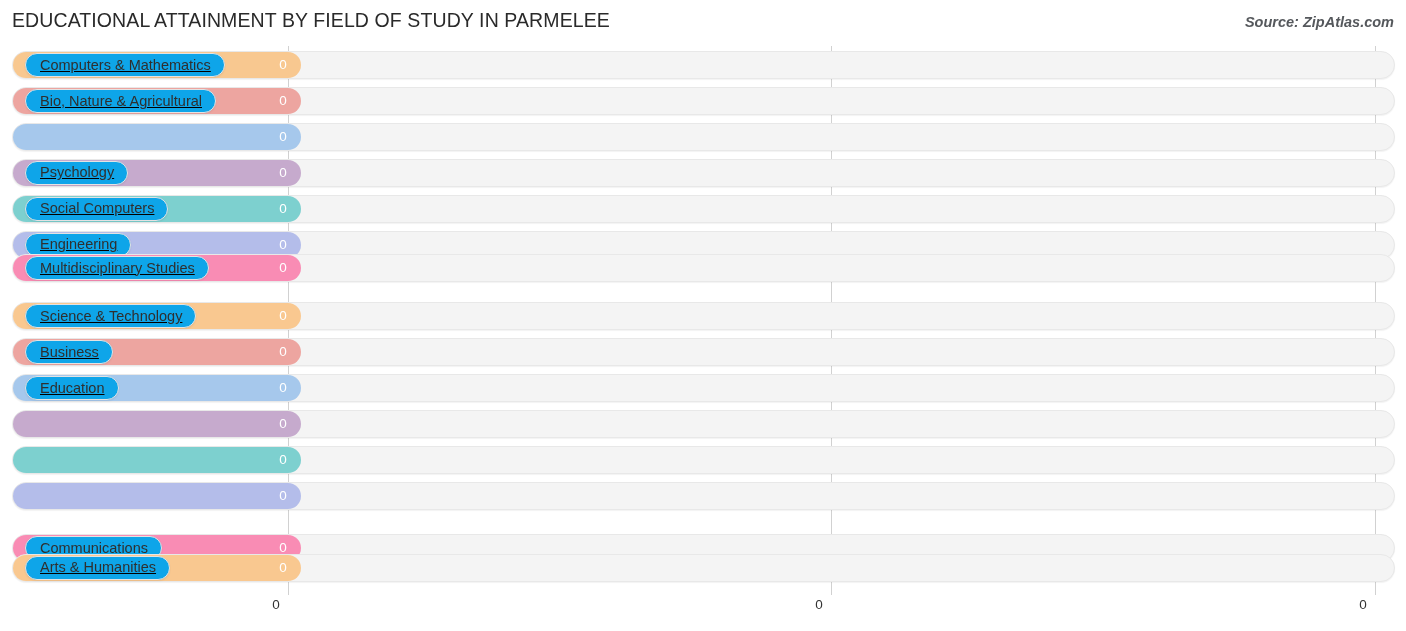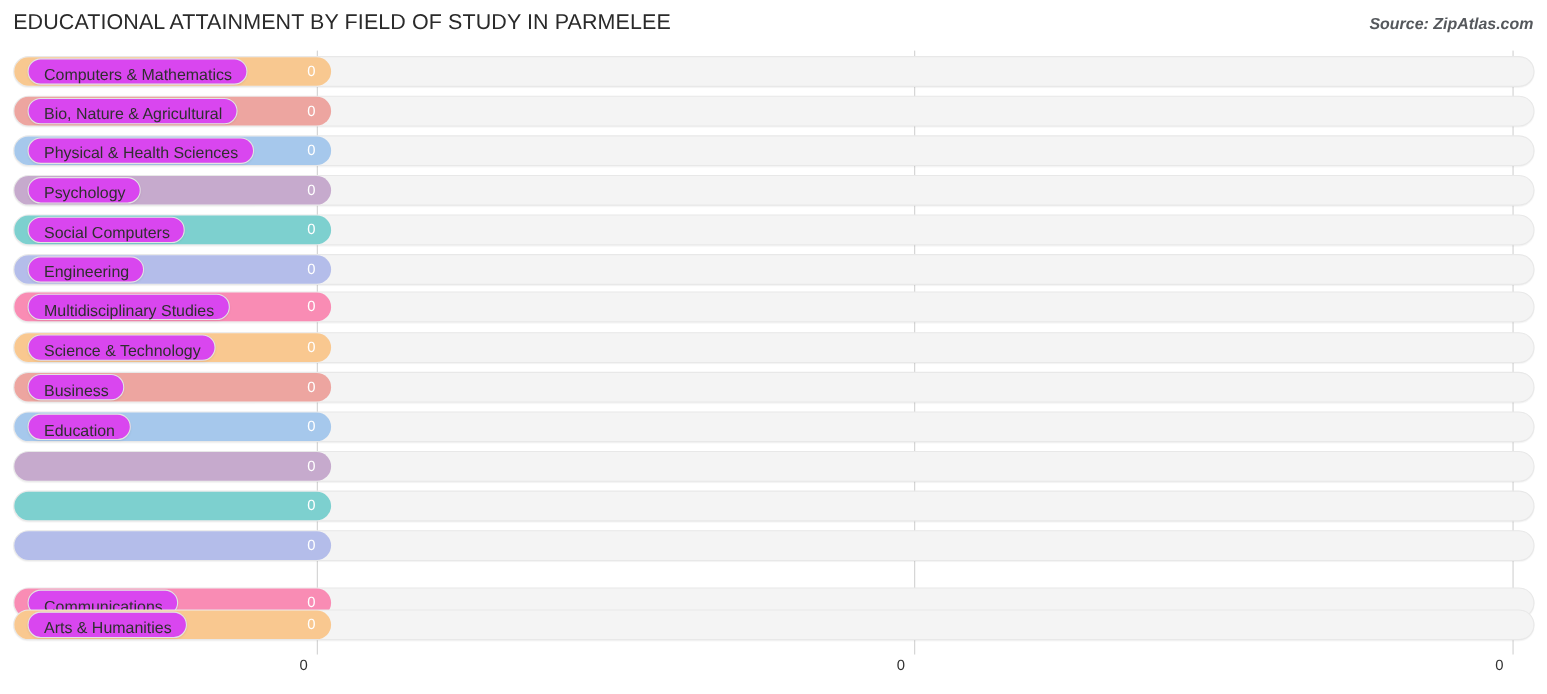--- a/index.html
+++ b/index.html
@@ -103,28 +103,29 @@
     height: 26px;
     border-radius: 13px;
     box-sizing: border-box;
   }
   
   .pill {
     position: absolute;
     top: 3px;
     left: 25px;
     height: 24px;
-    background: #d946ef;
+    background: #0ea5e9;
     border: 1px solid #e3e3e3;
     border-radius: 12px;
     box-sizing: border-box;
     display: flex;
-    align-items: flex-end;
+    align-items: center;
     padding: 0 13px 0 14px;
     box-shadow: 0 1px 2px rgba(0,0,0,0.07);
+    text-decoration: underline;
   }
   .pill-label {
     font-size: 14.5px;
     color: #2f2f2f;
     white-space: nowrap;
     line-height: 1;
   }
   .bar-value {
     position: absolute;
     top: 0;
@@ -181,23 +182,20 @@
         <div class="track"></div>
         <div class="bar" style="width: 288px; background: rgb(237, 165, 160);"></div>
         <div class="pill">
           <span class="pill-label">Bio, Nature &amp; Agricultural</span>
         </div>
         <div class="bar-value" style="left: 272px; top: 2px;">0</div>
       </div>
       <div class="row" style="top: 75.8px;">
         <div class="track"></div>
         <div class="bar" style="width: 288px; background: rgb(166, 200, 236);"></div>
-        <div class="pill">
-          <span class="pill-label">Physical &amp; Health Sciences</span>
-        </div>
         <div class="bar-value" style="left: 272px; top: 2px;">0</div>
       </div>
       <div class="row" style="top: 111.7px;">
         <div class="track"></div>
         <div class="bar" style="width: 288px; background: rgb(198, 170, 205);"></div>
         <div class="pill">
           <span class="pill-label">Psychology</span>
         </div>
         <div class="bar-value" style="left: 272px; top: 2px;">0</div>
       </div>
@@ -210,21 +208,21 @@
         <div class="bar-value" style="left: 272px; top: 2px;">0</div>
       </div>
       <div class="row" style="top: 183.5px; padding-left: 28px;">
         <div class="track"></div>
         <div class="bar" style="width: 288px; background: rgb(180, 189, 234);"></div>
         <div class="pill">
           <span class="pill-label">Engineering</span>
         </div>
         <div class="bar-value" style="left: 272px; top: 2px;">0</div>
       </div>
-      <div class="row" style="top: 218px;">
+      <div class="row" style="top: 207px;">
         <div class="track"></div>
         <div class="bar" style="width: 288px; background: rgb(249, 140, 180);"></div>
         <div class="pill">
           <span class="pill-label">Multidisciplinary Studies</span>
         </div>
         <div class="bar-value" style="left: 272px; top: 2px;">0</div>
       </div>
       <div class="row" style="top: 255.3px;">
         <div class="track"></div>
         <div class="bar" style="width: 288px; background: rgb(249, 200, 144);"></div>

